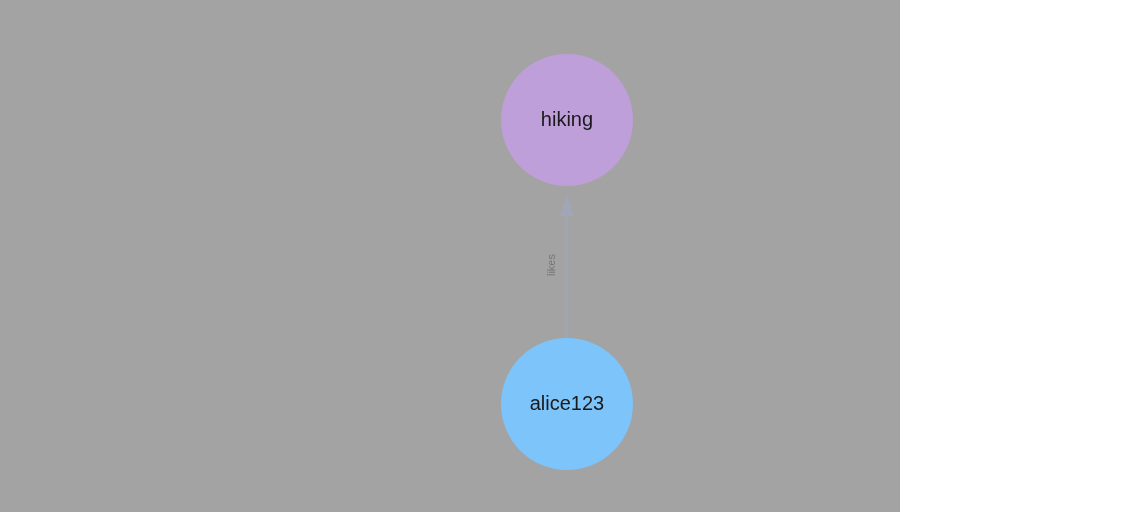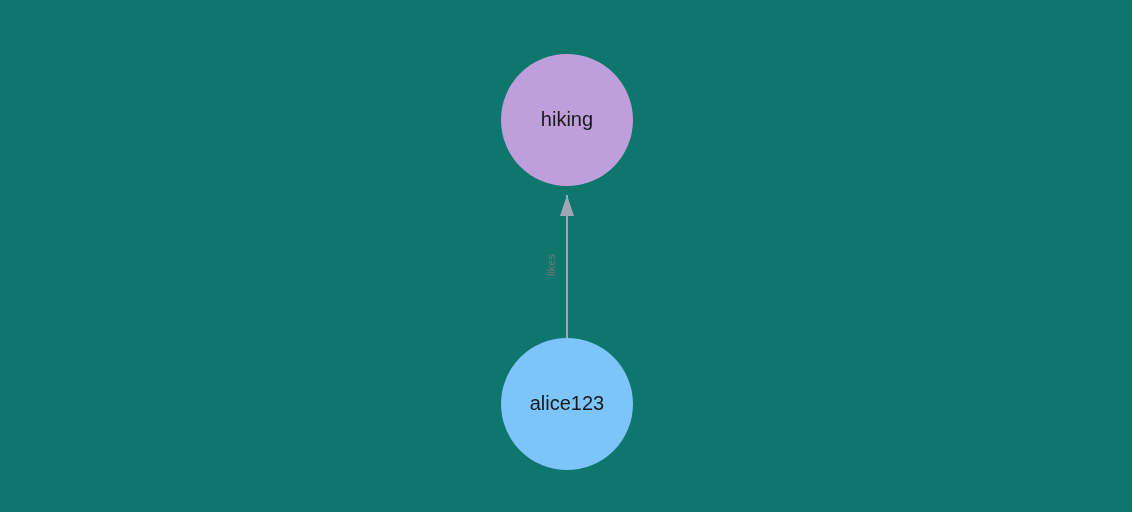--- a/index.html
+++ b/index.html
@@ -46,21 +46,21 @@
   .edge-label {
     font-family: "Liberation Sans", sans-serif;
     font-size: 11px;
     fill: #767676;
     text-anchor: middle;
   }
 </style>
 </head>
 <body style="width: 1132px; height: 512px;">
 
-<div id="graph-canvas" style="width: 1132px; height: 512px; background: #0f766e;">
+<div id="graph-canvas" style="width: 900px; height: 512px; background: #a3a3a3;">
   <svg id="graph-svg" viewBox="0 0 1132 512" style="width: 1132px; height: 512px;">
 
     <g>
       <g>
         <line class="edge-line" x1="567" y1="338" x2="567" y2="195" stroke="#a0a6b5" stroke-width="2"></line>
         <polygon class="edge-arrowhead" points="567,195 560,216 574,216" fill="#a0a6b5"></polygon>
         <text class="edge-label" x="555" y="265" fill="#767676" font-size="11" transform="rotate(-90 555 265)">likes</text>
       </g>
     </g>
 

